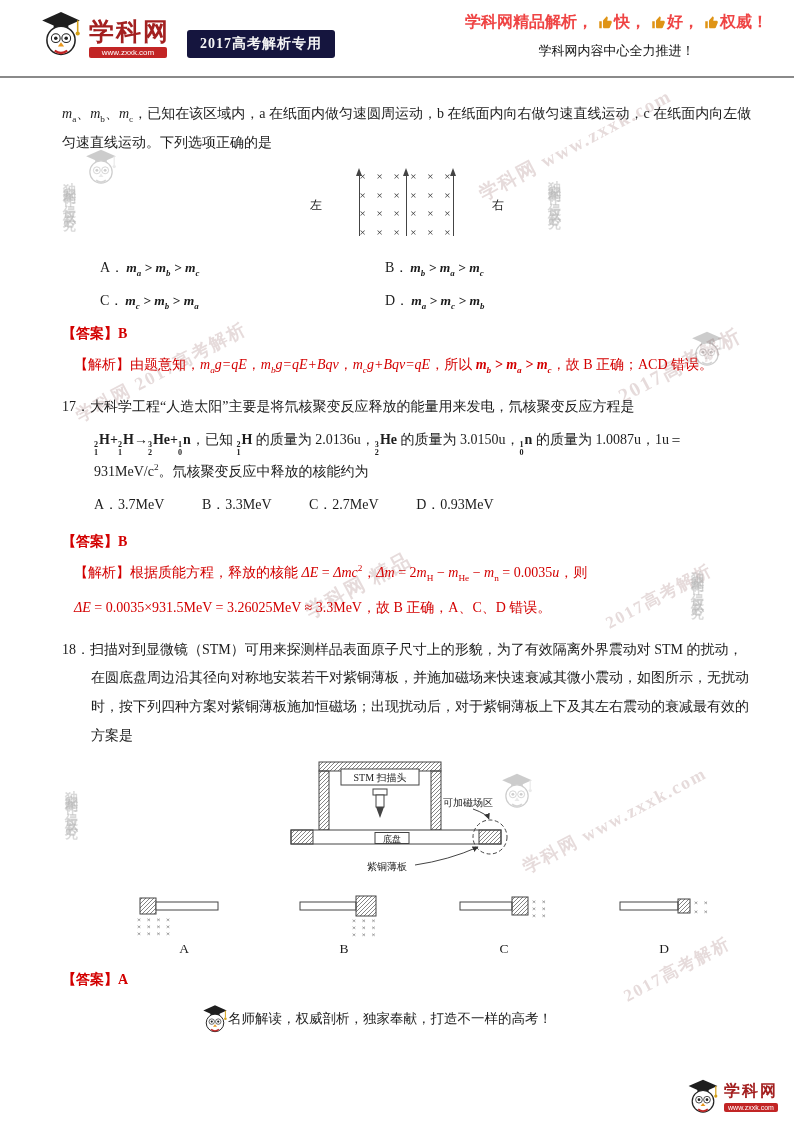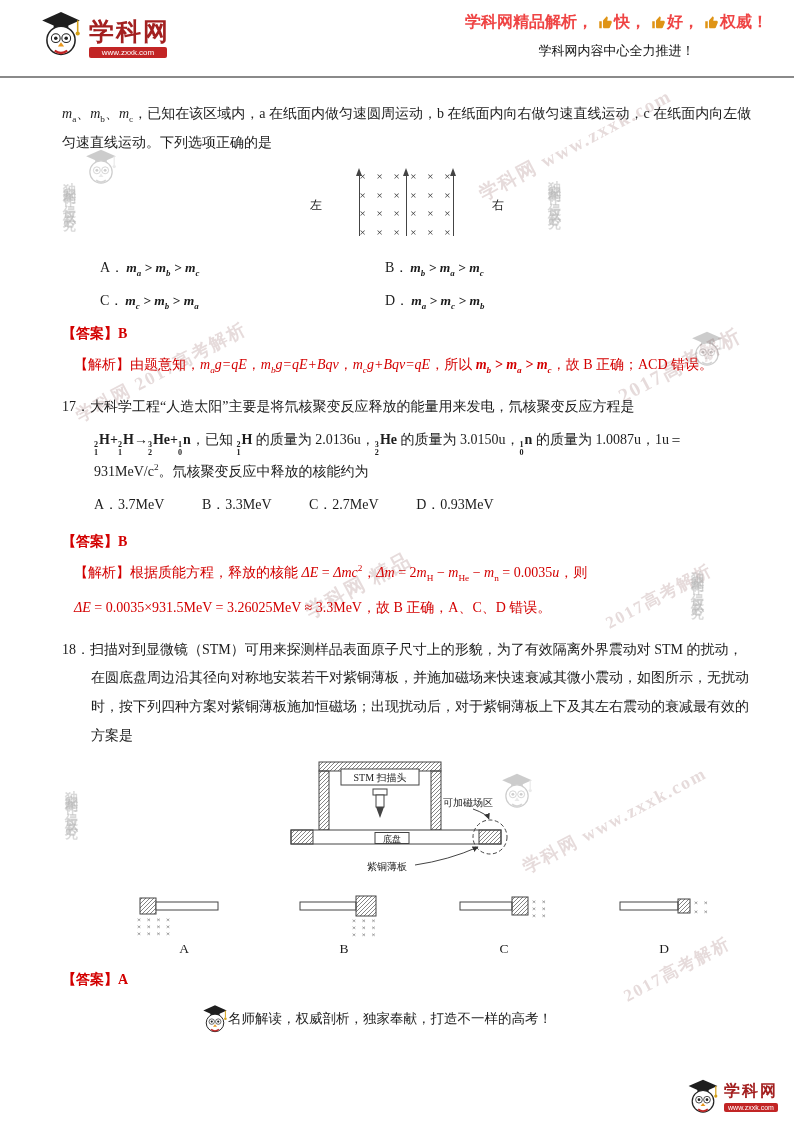--- a/index.html
+++ b/index.html
@@ -130,20 +130,21 @@
 
   <header class="header">
     <div class="logo-wrap">
       <svg class="owl-lg">
           <use href="#owl"></use>
         </svg>
       <div>
         <div class="brand">学科网</div>
         <div class="site-strip">www.zxxk.com</div>
       </div>
+      <div class="banner">2017高考解析专用</div>
     </div>
     <div class="right-col">
       <div class="slogan">
         <span>学科网精品解析，</span>
         <svg class="thumb">
             <use href="#thumb"></use>
           </svg>
         <span>快，</span>
         <svg class="thumb">
             <use href="#thumb"></use>

